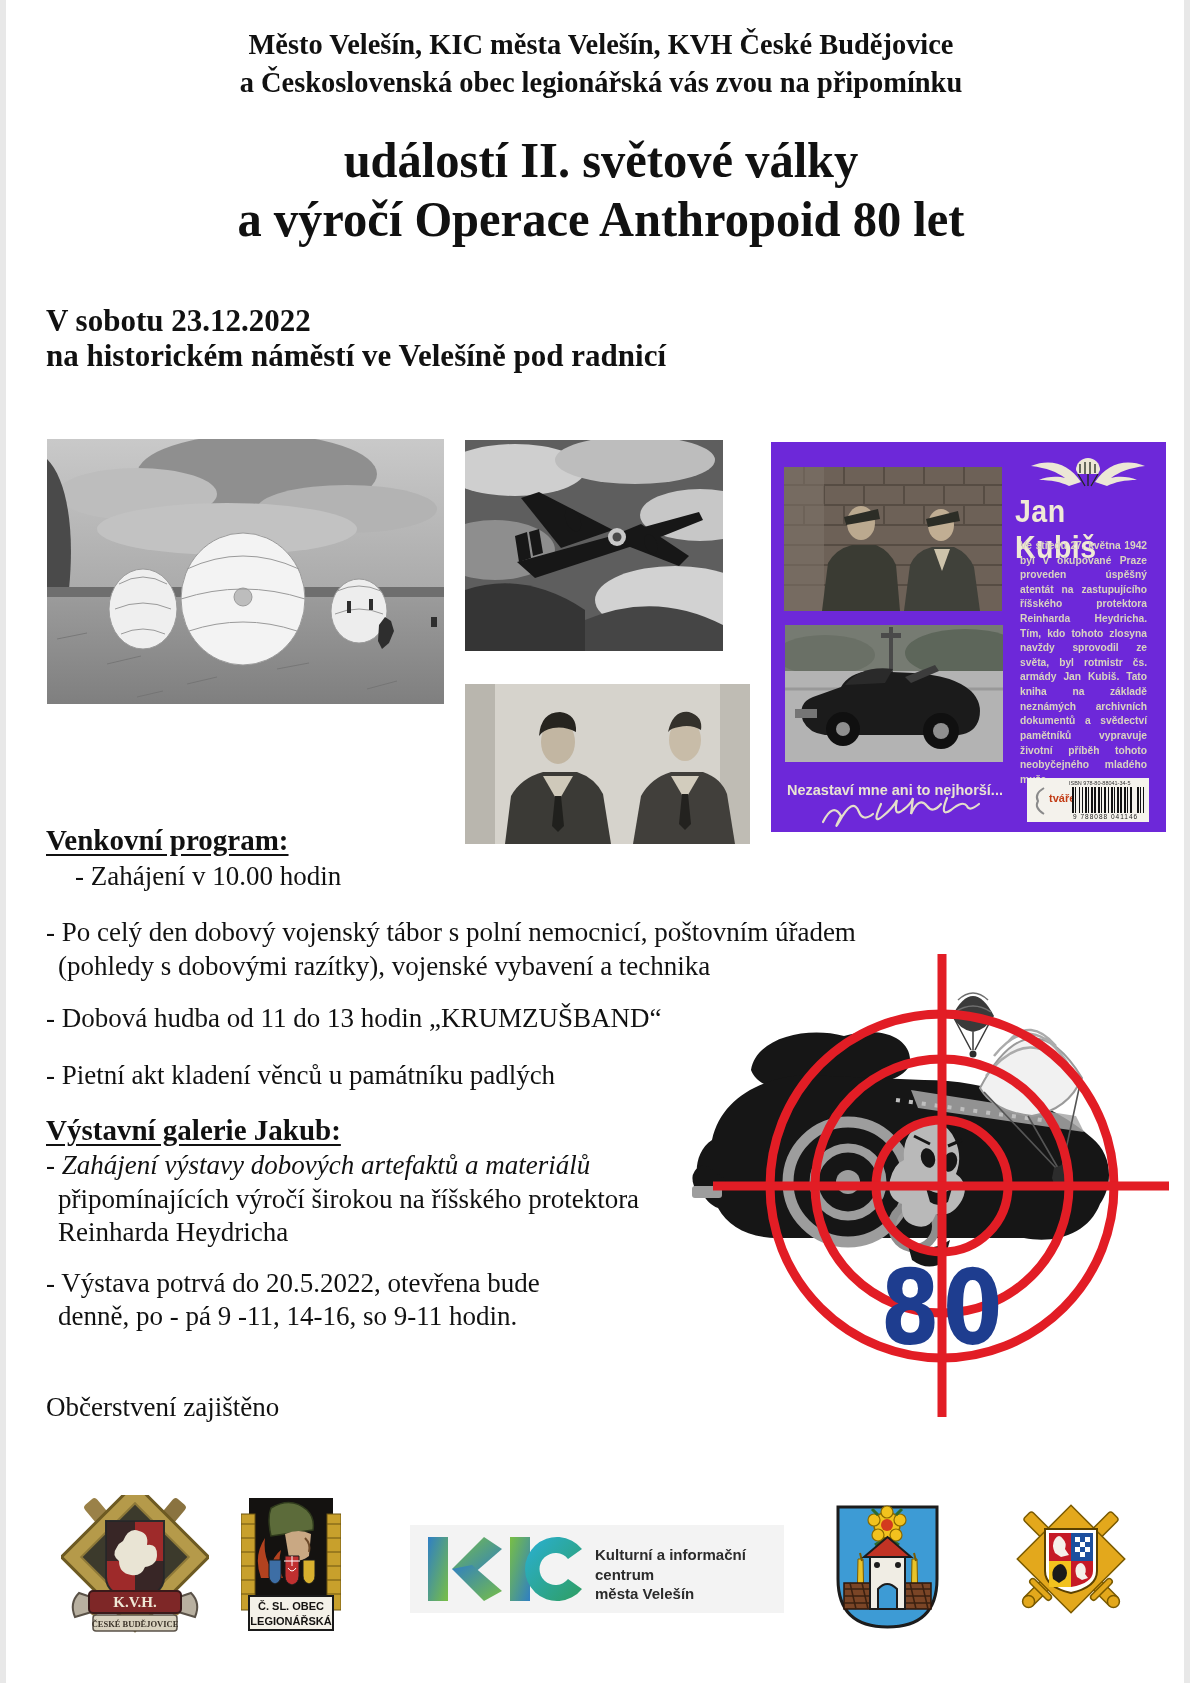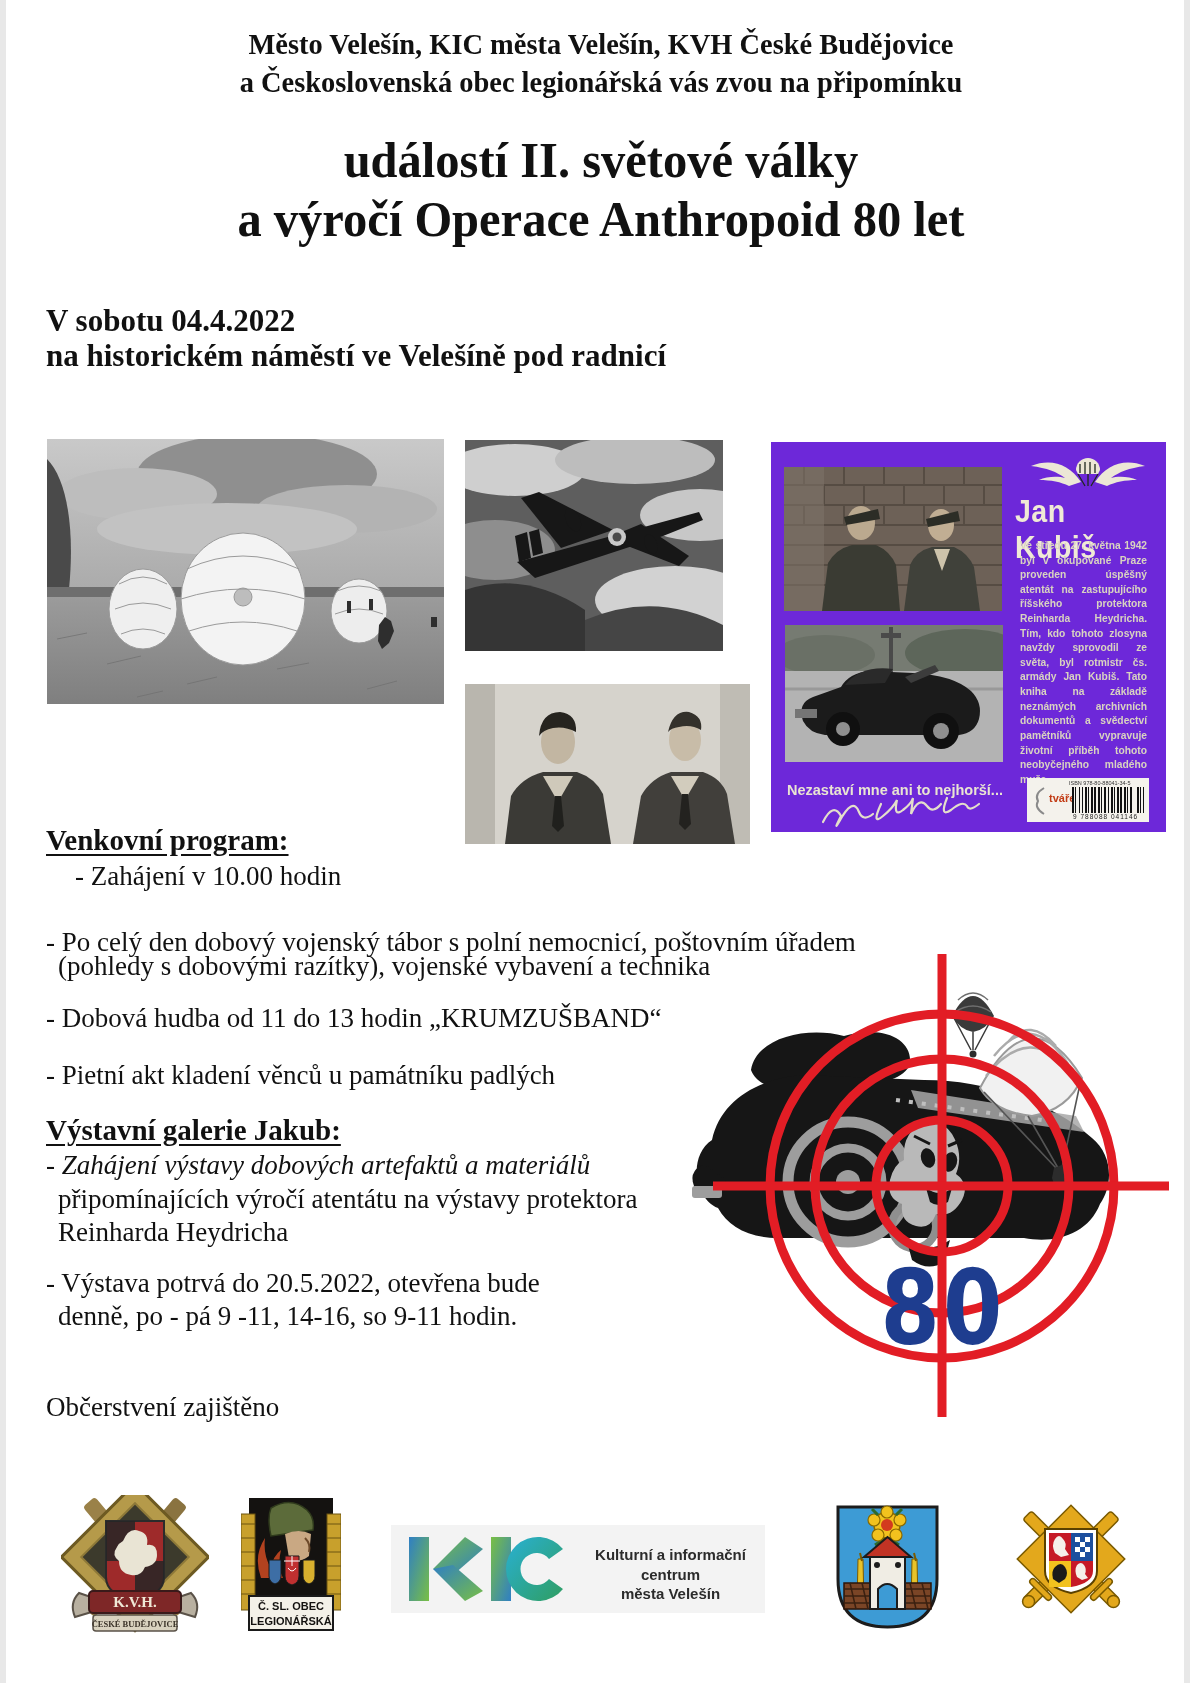--- a/index.html
+++ b/index.html
@@ -25,36 +25,36 @@
     font-family:"Liberation Sans",sans-serif;font-size:10.6px;line-height:1.38;text-align:justify;font-weight:bold;transform:scaleX(0.97);transform-origin:left;}
   #book .btag{position:absolute;left:16px;top:340px;width:220px;color:#e9e4d2;
     font-family:"Liberation Sans",sans-serif;font-weight:bold;font-size:14.5px;}
   #barcode-box{position:absolute;left:256px;top:336px;width:122px;height:44px;background:#f4f2ec;}
   #barcode-box .pub{position:absolute;left:22px;top:14px;color:#c23b14;font-family:"Liberation Sans",sans-serif;font-weight:bold;font-size:11px;}
   #barcode-box .isbn{position:absolute;left:42px;top:2px;color:#333;font-family:"Liberation Sans",sans-serif;font-size:5.5px;}
   #barcode-box .bnum{position:absolute;left:46px;top:35px;color:#222;font-family:"Liberation Sans",sans-serif;font-size:6.5px;letter-spacing:1px;}
   .bars{position:absolute;left:45px;top:9px;width:72px;height:26px;
     background:repeating-linear-gradient(90deg,#111 0 1.5px,#f4f2ec 1.5px 3px,#111 3px 4px,#f4f2ec 4px 6.5px);}
   
-  #kic-box{position:absolute;left:385px;top:1525px;width:374px;height:88px;background:#f3f3f3;text-align:center;}
+  #kic-box{position:absolute;left:404px;top:1525px;width:374px;height:88px;background:#f3f3f3;}
   #kic-box .kic-text{position:absolute;left:185px;top:20px;color:#2b2b2b;
     font-family:"Liberation Sans",sans-serif;font-weight:bold;font-size:15px;line-height:1.3;}
 </style>
 </head>
 <body>
 
 <div id="poster">
 
   <div class="abs ctr hdr" style="top:28px;">Město Velešín, KIC města Velešín, KVH České Budějovice</div>
   <div class="abs ctr hdr" style="top:66px;">a Československá obec legionářská vás zvou na připomínku</div>
 
   <div class="abs ctr ttl" style="top:131px;">událostí II. světové války</div>
   <div class="abs ctr ttl" style="top:190px;">a výročí Operace Anthropoid 80 let</div>
 
-  <div class="abs date" style="left:40px;top:303px;">V sobotu 04.4.2022</div>
+  <div class="abs date" style="left:40px;top:303px;">V sobotu 23.12.2022</div>
   <div class="abs date" style="left:40px;top:338px;">na historickém náměstí ve Velešíně pod radnicí</div>
 
   <div class="photo" style="left:41px;top:439px;width:397px;height:265px;">
     <svg width="397" height="265" viewBox="0 0 397 265">
       <defs>
         <linearGradient id="sky1" x1="0" y1="0" x2="0" y2="1">
           <stop offset="0" stop-color="#c9c9c9"></stop>
             <stop offset="1" stop-color="#a9a9a9"></stop>
         </linearGradient>
         <linearGradient id="field1" x1="0" y1="0" x2="0" y2="1">
@@ -215,28 +215,28 @@
       </svg>
       <div class="pub">tváře</div>
       <div class="isbn">ISBN 978-80-88041-34-5</div>
       <div class="bars"></div>
       <div class="bnum">9 788088 041146</div>
     </div>
   </div>
 
   <div class="abs sec-head" style="left:40px;top:824px;">Venkovní program:</div>
   <div class="abs body-line" style="left:40px;top:861px;margin-left:29px;">- Zahájení v 10.00 hodin</div>
-  <div class="abs body-line" style="left:40px;top:917px;margin-top:10px;">- Po celý den dobový vojenský tábor s polní nemocnicí, poštovním úřadem</div>
+  <div class="abs body-line" style="left:40px;top:917px;">- Po celý den dobový vojenský tábor s polní nemocnicí, poštovním úřadem</div>
   <div class="abs body-line" style="left:52px;top:951px;">(pohledy s dobovými razítky), vojenské vybavení a technika</div>
   <div class="abs body-line" style="left:40px;top:1003px;">- Dobová hudba od 11 do 13 hodin „KRUMZUŠBAND“</div>
   <div class="abs body-line" style="left:40px;top:1060px;">- Pietní akt kladení věnců u památníku padlých</div>
 
   <div class="abs sec-head" style="left:40px;top:1114px;">Výstavní galerie Jakub:</div>
   <div class="abs body-line" style="left:40px;top:1150px;font-style:italic;">- Zahájení výstavy dobových artefaktů a materiálů</div>
-  <div class="abs body-line" style="left:52px;top:1184px;">připomínajících výročí atentátu na výstavy protektora</div>
+  <div class="abs body-line" style="left:52px;top:1184px;">připomínajících výročí širokou na říšského protektora</div>
   <div class="abs body-line" style="left:52px;top:1217px;">Reinharda Heydricha</div>
   <div class="abs body-line" style="left:40px;top:1268px;">- Výstava potrvá do 20.5.2022, otevřena bude</div>
   <div class="abs body-line" style="left:52px;top:1301px;">denně, po - pá 9 -11, 14-16, so 9-11 hodin.</div>
 
   <svg class="abs" style="left:650px;top:940px;" width="540" height="490" viewBox="0 0 540 490">
 
     <g>
       <path d="M95,130 C100,98 150,86 188,96 C228,84 256,100 254,122 C252,140 216,148 186,142 C150,156 104,154 95,130 Z" fill="#161616"></path>
       <path d="M62,268 C38,258 32,216 56,200 C66,152 120,130 172,136 L268,140 C330,140 396,162 436,198 C456,214 458,244 444,264 C432,294 400,304 368,298 L122,298 C92,298 72,286 62,268 Z" fill="#161616"></path>
       <path d="M40,250 Q30,232 48,224 L70,240 Q66,258 52,260 Z" fill="#161616"></path>

